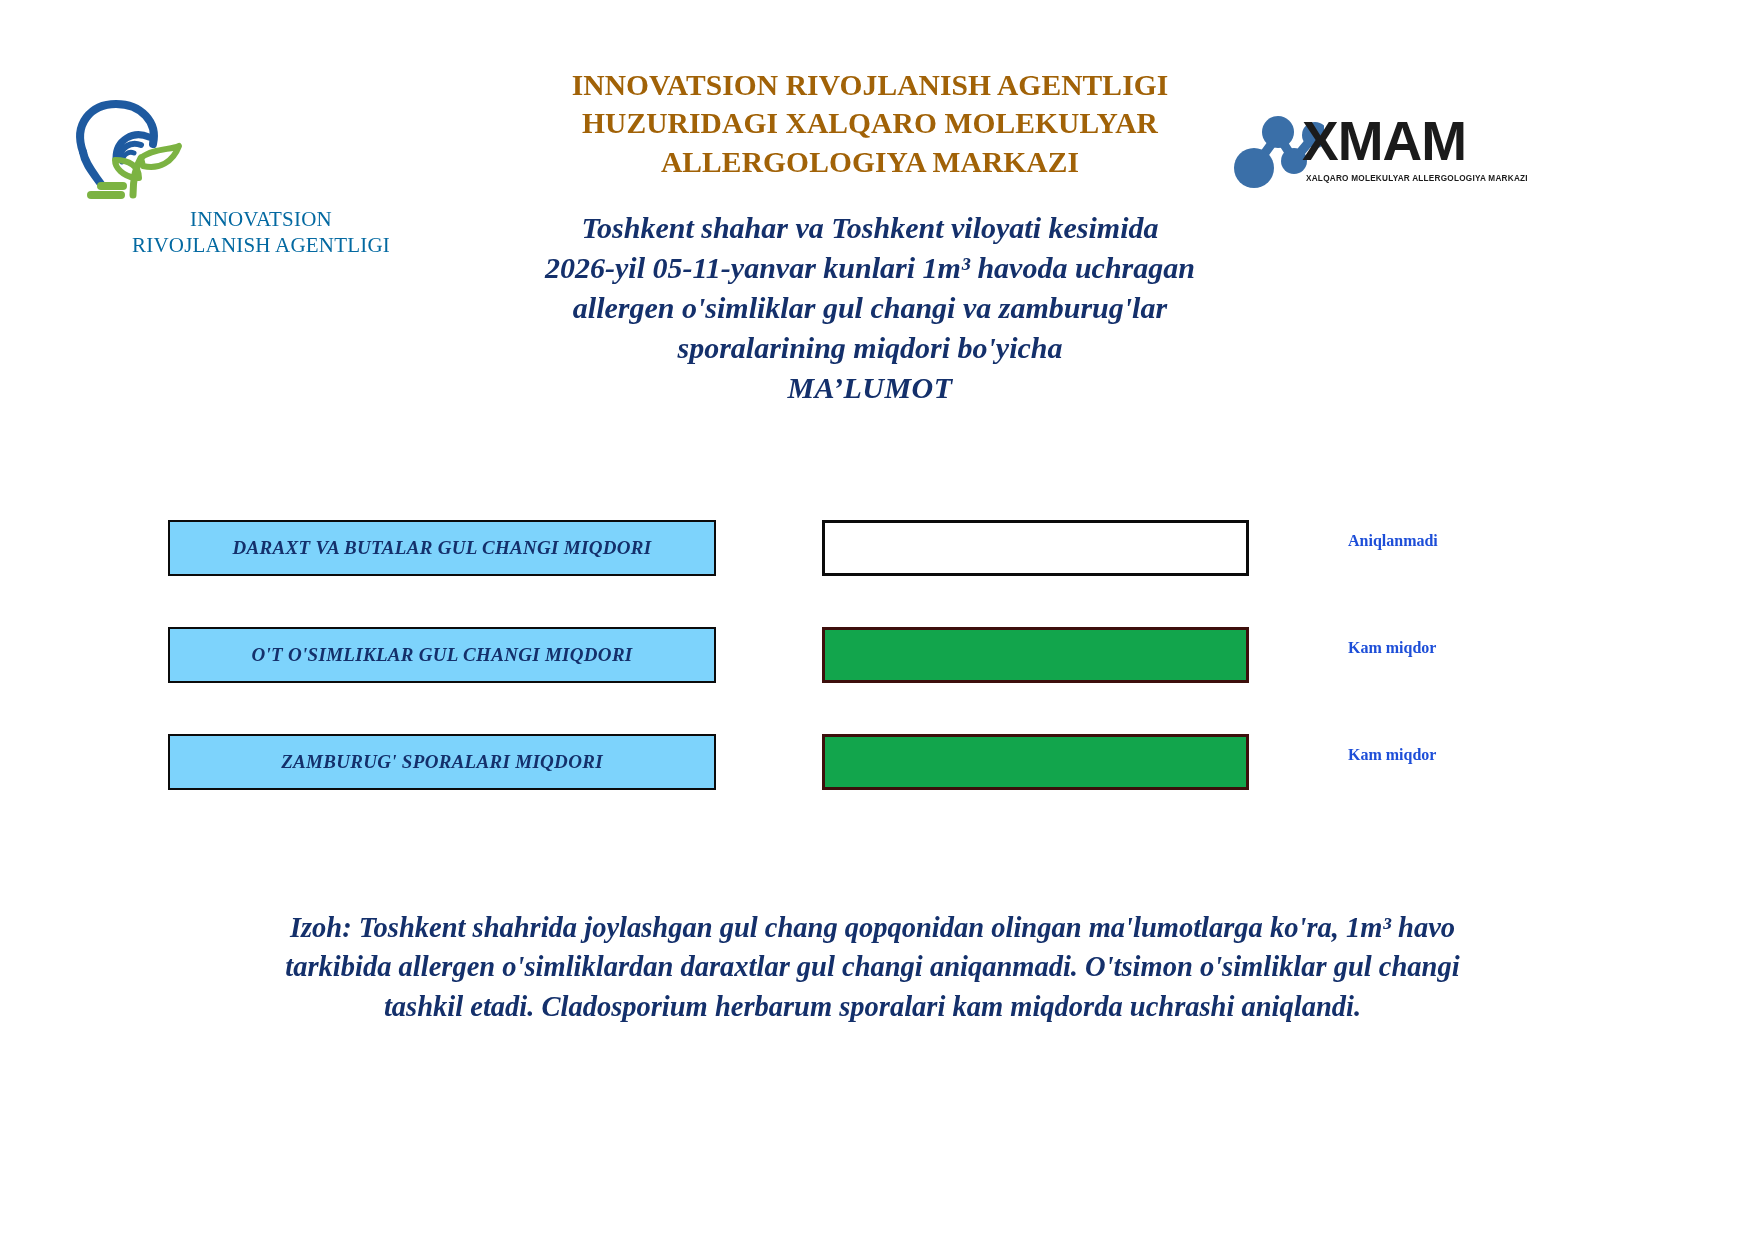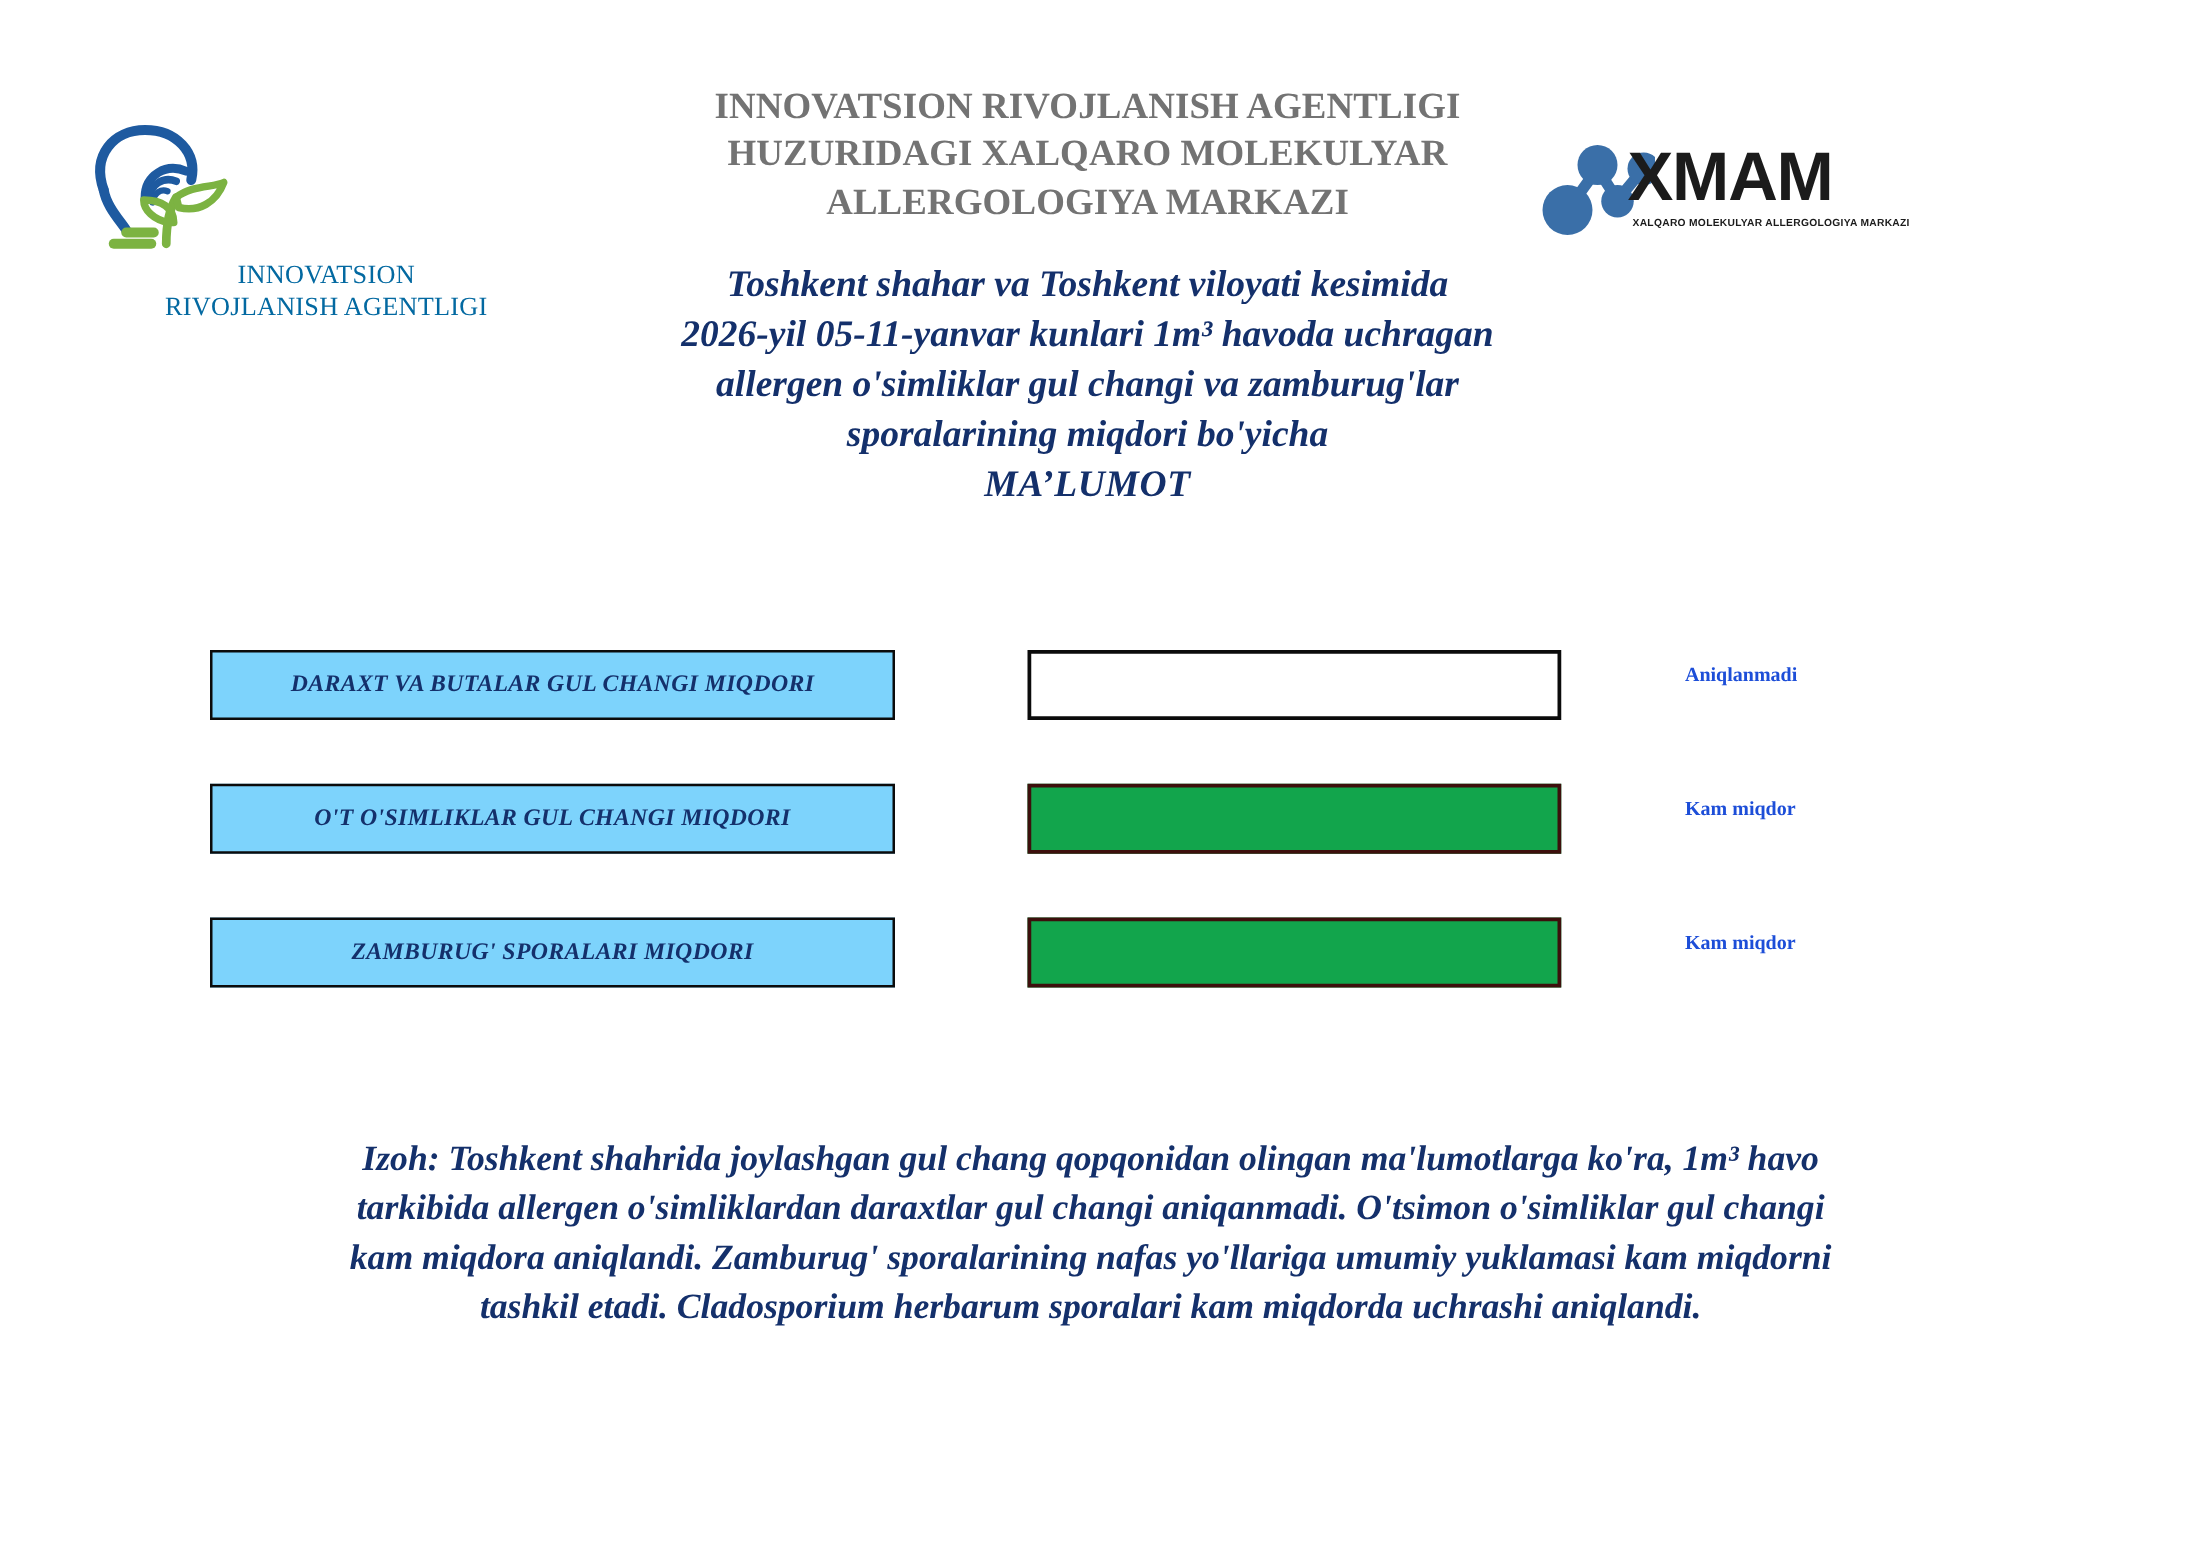--- a/index.html
+++ b/index.html
@@ -49,21 +49,21 @@
 
   
   .org-title {
     position: absolute;
     left: 430px;
     top: 66px;
     width: 880px;
     text-align: center;
     font-size: 29.5px;
     font-weight: bold;
-    color: #737373;
+    color: #a16207;
     line-height: 1.30;
     letter-spacing: 0.1px;
   }
 
   
   .doc-title {
     position: absolute;
     left: 420px;
     top: 198px;
     width: 900px;
@@ -274,15 +274,14 @@
     </div>
     <div class="bar green"></div>
     <div class="status">Kam miqdor</div>
   </div>
 
 </div>
 
 <div class="note">
   <div>Izoh: Toshkent shahrida joylashgan gul chang qopqonidan olingan ma'lumotlarga ko'ra, 1m³ havo</div>
   <div>tarkibida allergen o'simliklardan daraxtlar gul changi aniqanmadi. O'tsimon o'simliklar gul changi</div>
-  <div>kam miqdora aniqlandi. Zamburug' sporalarining nafas yo'llariga umumiy yuklamasi kam miqdorni</div>
   <div>tashkil etadi.  Cladosporium herbarum sporalari kam miqdorda uchrashi aniqlandi.</div>
 </div>
 
 </body></html>

